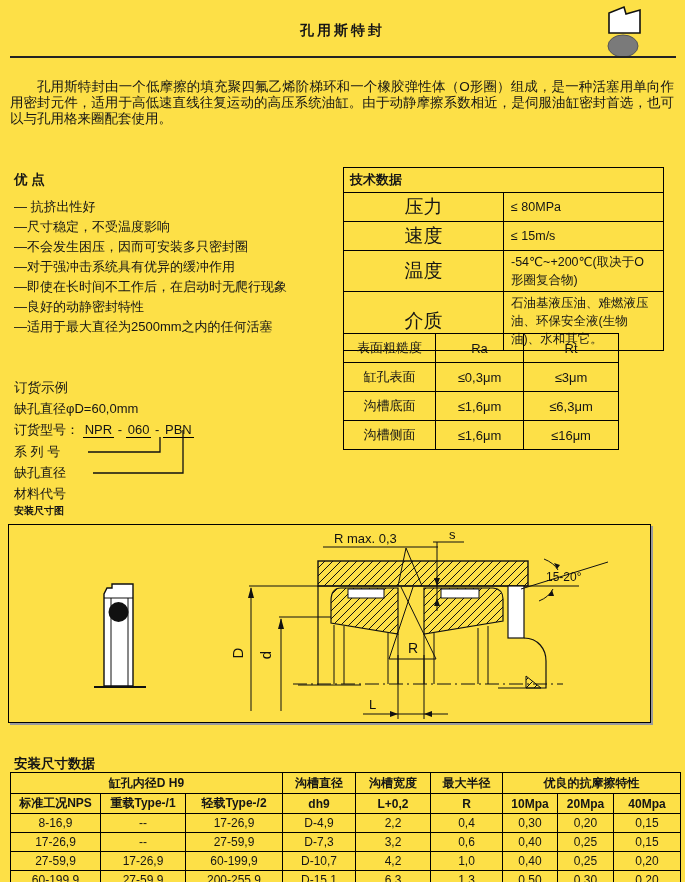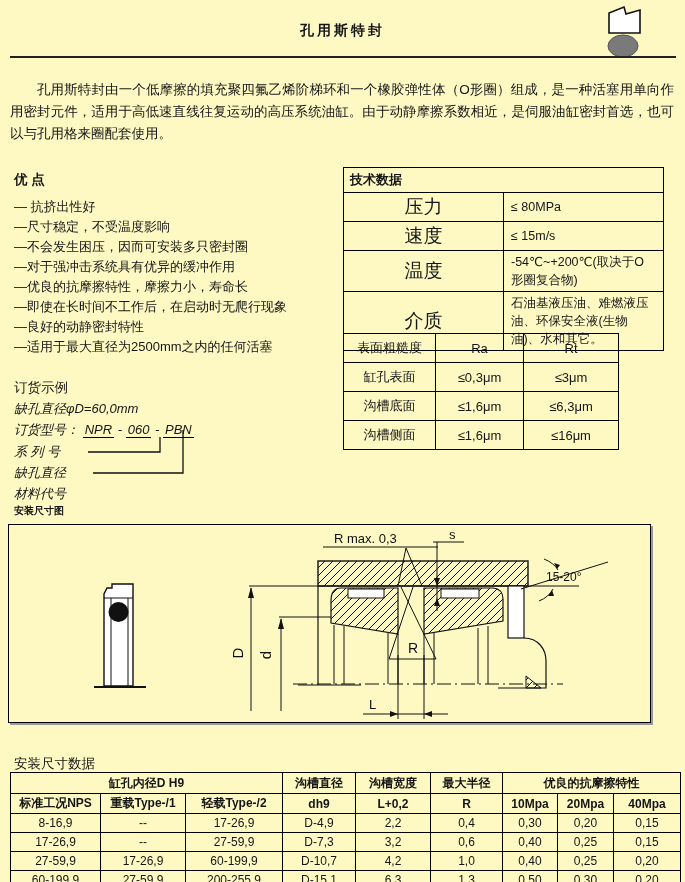--- a/index.html
+++ b/index.html
@@ -1,53 +1,53 @@
 <!DOCTYPE html>
 <html><head>
 <meta charset="utf-8">
 <style>
   html,body{margin:0;padding:0;background:#e8e8e8;}
   .page{
     position:relative;width:685px;height:882px;margin:0 auto;
-    background:#fef9c3;color:#151515;overflow:hidden;
+    background:#fde047;color:#151515;overflow:hidden;
     font-family:"Liberation Sans","DejaVu Sans",sans-serif;
   }
   .abs{position:absolute;}
   
   .title{top:22px;left:0;width:100%;text-align:center;font-size:14px;font-weight:700;letter-spacing:3px;}
   .rule{top:56px;left:10px;width:666px;height:2px;background:#222;}
   
-  .intro{top:79px;left:10px;width:664px;font-size:13.5px;line-height:22px;text-align:justify;text-indent:2em;}
+  .intro{top:79px;left:10px;width:664px;font-size:13.5px;line-height:16px;text-align:justify;text-indent:2em;}
   
   .adv{top:171px;left:14px;width:330px;}
   .adv-h{font-size:13.5px;font-weight:700;margin-bottom:8px;}
   .adv-item{font-size:13px;line-height:20px;white-space:nowrap;}
   
   table{border-collapse:collapse;table-layout:fixed;}
   td,th{border:1px solid #000;font-weight:400;overflow:hidden;}
   .tech{top:167px;left:343px;width:323px;border-radius:18px;}
   .tech table{width:321px;height:144px;}
   .tech .t-title{font-size:13px;font-weight:600;padding:2px 6px;height:20px;}
   .tech .t-label{width:50px;text-align:center;font-size:19px;}
   .tech .t-value{font-size:12.5px;padding:2px 7px;line-height:18px;}
   
   .rough{top:333px;left:343px;width:275px;}
   .rough table{width:275px;}
   .rough td{height:26px;text-align:center;font-size:13px;margin-top:14px;}
   
   .ord-h{top:379px;left:14px;font-size:13.5px;font-weight:400;}
-  .ord-line{left:14px;font-size:13px;white-space:nowrap;font-style:italic;}
+  .ord-line{left:14px;font-size:13px;white-space:nowrap;}
   .code{border-bottom:1px solid #000;padding:0 2px;}
   .leader-svg{top:425px;left:80px;}
   
   .fig-h{top:504px;left:14px;font-size:10px;font-weight:700;}
   .fig-box{top:524px;left:8px;width:641px;height:197px;border:1px solid #000;box-shadow:2px 2px 0 #9a9a9a;}
   .drawing text{font-family:"Liberation Sans","DejaVu Sans",sans-serif;fill:#111;}
   
-  .dim-h{top:755px;left:14px;font-size:13.5px;font-weight:400;}
+  .dim-h{top:755px;left:14px;font-size:13.5px;font-weight:700;}
   .dim{top:772px;left:10px;width:670px;}
   .dim table{width:670px;}
   .dim th{font-size:12px;height:17px;font-weight:700;}
   .dim thead tr:first-child th{height:18px;}
   .dim td{font-size:12px;height:16px;text-align:center;}
 </style>
 </head>
 <body>
 
 <div class="page">
@@ -61,21 +61,20 @@
 
   <p class="abs intro" style="margin:0">孔用斯特封由一个低摩擦的填充聚四氟乙烯阶梯环和一个橡胶弹性体（O形圈）组成，是一种活塞用单向作用密封元件，适用于高低速直线往复运动的高压系统油缸。由于动静摩擦系数相近，是伺服油缸密封首选，也可以与孔用格来圈配套使用。</p>
 
   <div class="abs adv">
     <div class="adv-h">优 点</div>
     <div>
         <div class="adv-item">— 抗挤出性好</div>
         <div class="adv-item">—尺寸稳定，不受温度影响</div>
         <div class="adv-item">—不会发生困压，因而可安装多只密封圈</div>
         <div class="adv-item">—对于强冲击系统具有优异的缓冲作用</div>
-        <div class="adv-item">—优良的抗摩擦特性，摩擦力小，寿命长</div>
         <div class="adv-item">—即使在长时间不工作后，在启动时无爬行现象</div>
         <div class="adv-item">—良好的动静密封特性</div>
         <div class="adv-item">—适用于最大直径为2500mm之内的任何活塞</div>
       </div>
   </div>
 
   <div class="abs tech">
     <table>
       <tbody>
         <tr>

